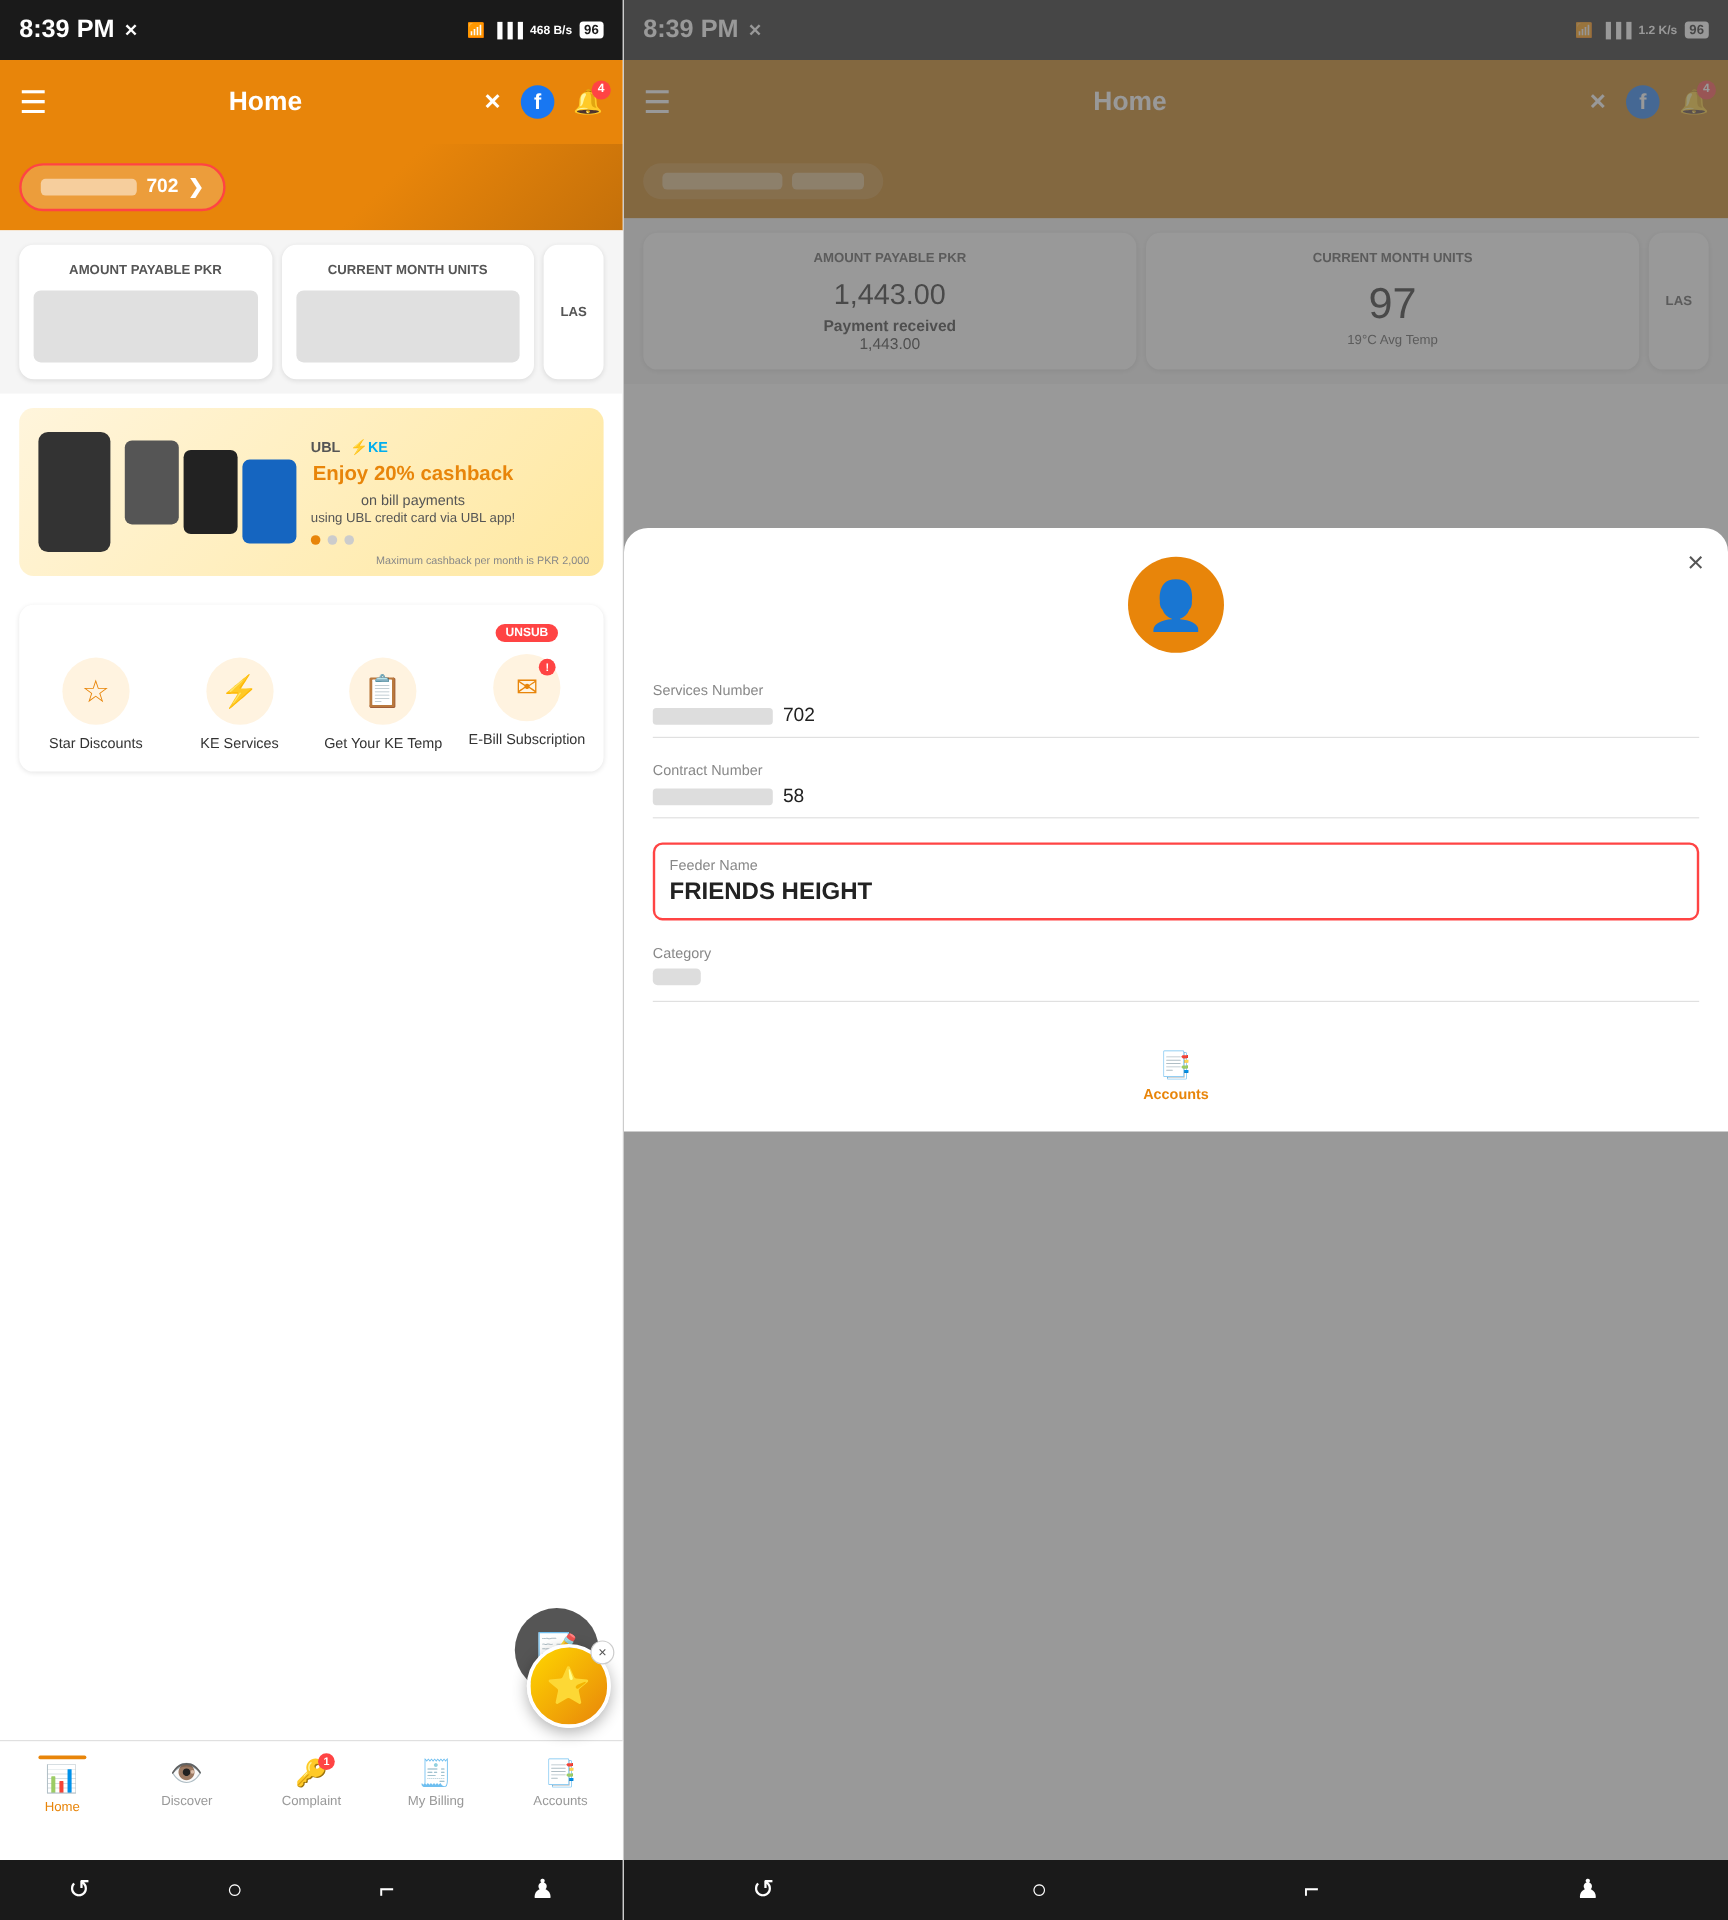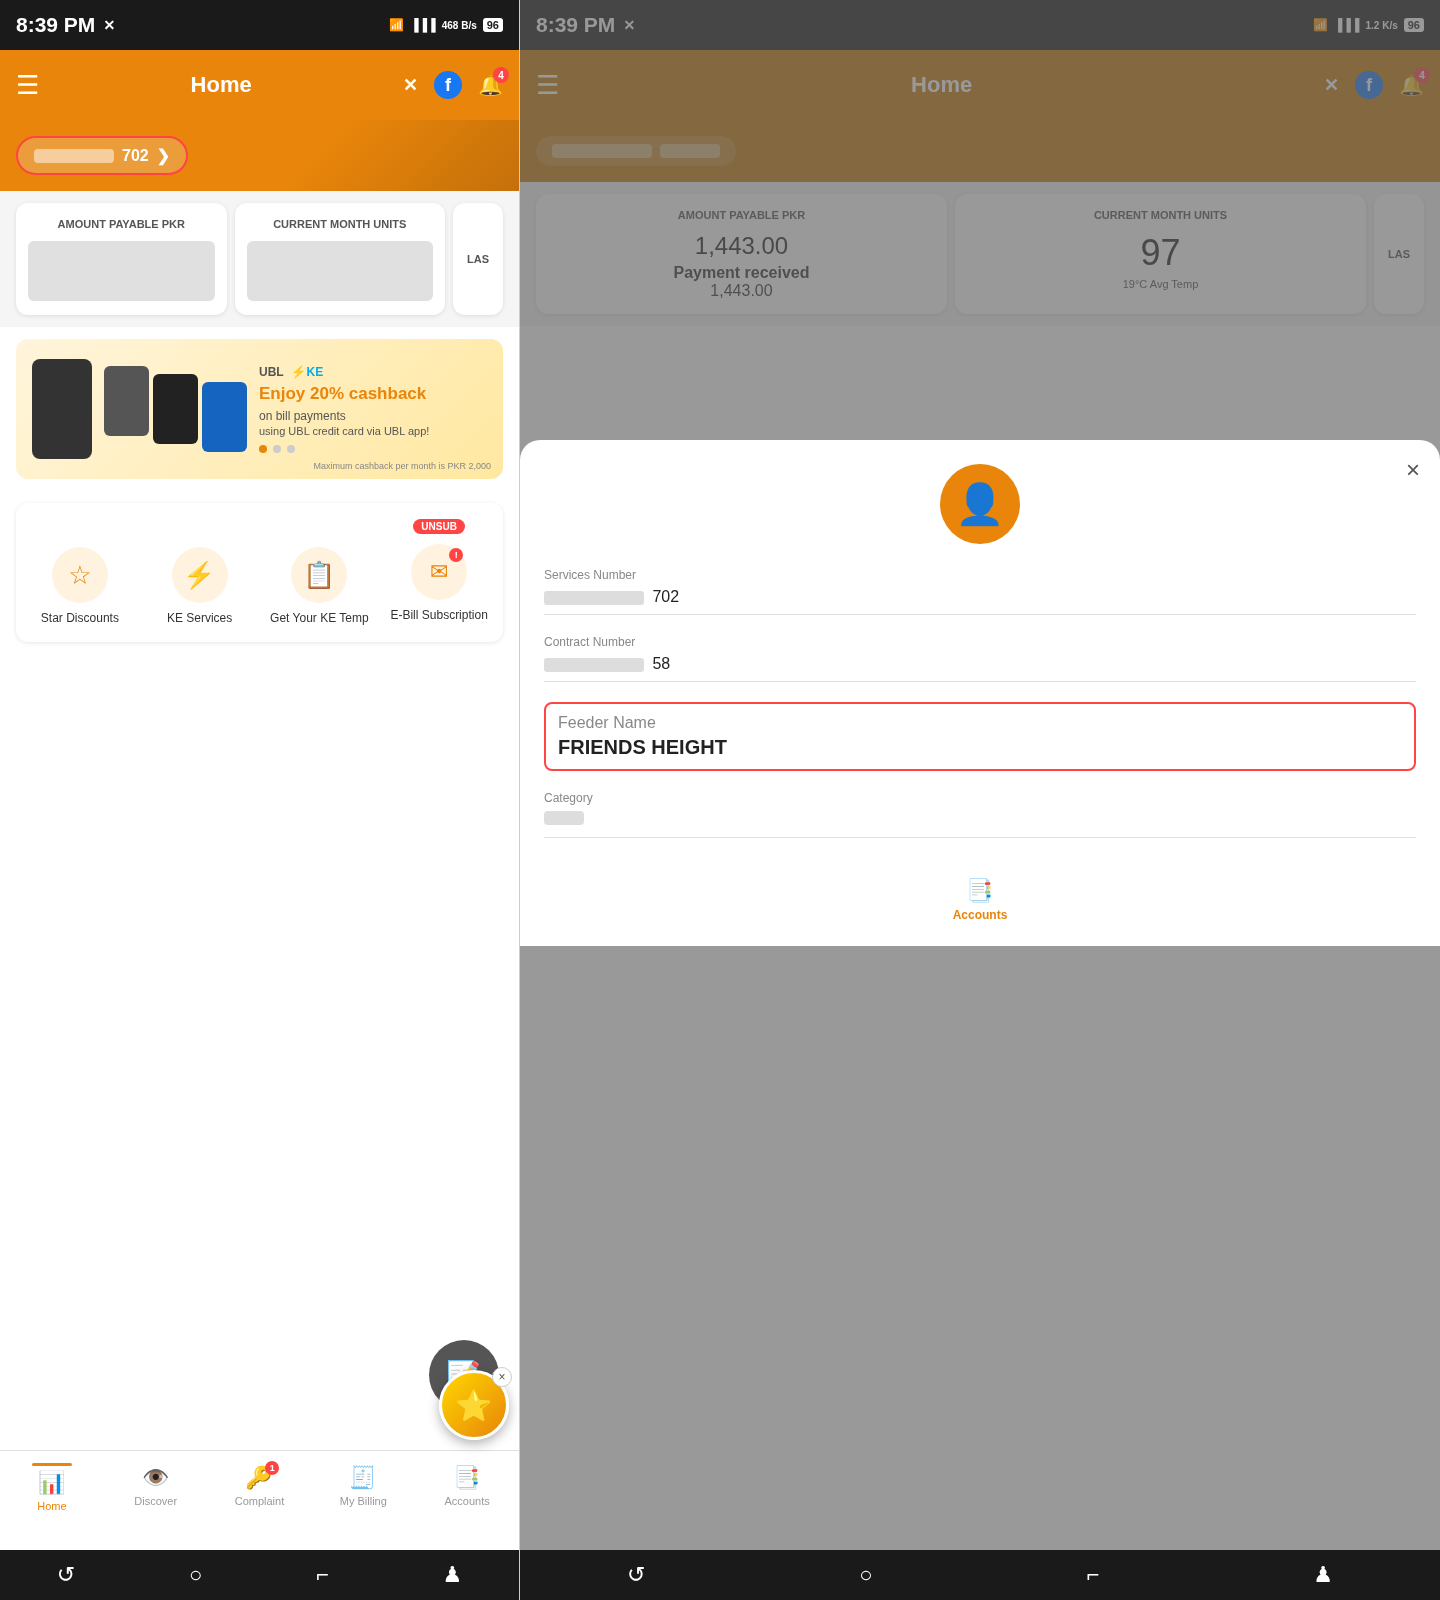--- a/index.html
+++ b/index.html
@@ -171,20 +171,21 @@
     .banner {
       background: linear-gradient(135deg, #FFF5DC 0%, #FFE8A0 100%);
       border-radius: 12px;
       padding: 16px;
       display: flex;
       align-items: center;
       gap: 12px;
       position: relative;
       overflow: hidden;
       height: 140px;
+      text-align: center;
     }
     .banner-text h3 { font-size: 17px; font-weight: 800; color: #E8850A; line-height: 1.3; }
     .banner-text p { font-size: 12px; color: #555; margin-top: 4px; }
     .banner-dots { display: flex; gap: 6px; margin-top: 8px; }
     .banner-dot { width: 8px; height: 8px; border-radius: 50%; background: #ccc; }
     .banner-dot.active { background: #E8850A; }
     .phone-mock {
       width: 60px;
       height: 100px;
       background: #333;
@@ -412,21 +413,21 @@
       height: 14px;
       vertical-align: middle;
       margin-right: 4px;
     }
     .feeder-field {
       border: 2px solid #ff4444;
       border-radius: 8px;
       padding: 10px 12px;
       margin-top: 4px;
     }
-    .feeder-field .field-label { color: #888; font-size: 16px; margin-bottom: 4px; }
+    .feeder-field .field-label { color: #888; font-size: 12px; margin-bottom: 4px; }
     .feeder-field .field-value { font-size: 20px; font-weight: 700; color: #222; border: none; padding: 0; }
 
     
     .stat-card.with-data .stat-value {
       font-size: 36px;
       font-weight: 300;
       color: #222;
       text-align: center;
       margin: 8px 0 4px;
     }
@@ -436,21 +437,21 @@
       text-align: center;
     }
     .stat-card.with-data .stat-amount {
       font-size: 24px;
       font-weight: 400;
       color: #222;
       text-align: center;
       margin: 8px 0 4px;
     }
     .stat-card.with-data .stat-note {
-      font-size: 16px;
+      font-size: 13px;
       color: #333;
       font-weight: 600;
       text-align: center;
     }
 
     .right-dimmed {
       opacity: 0.6;
       pointer-events: none;
     }
   </style>

